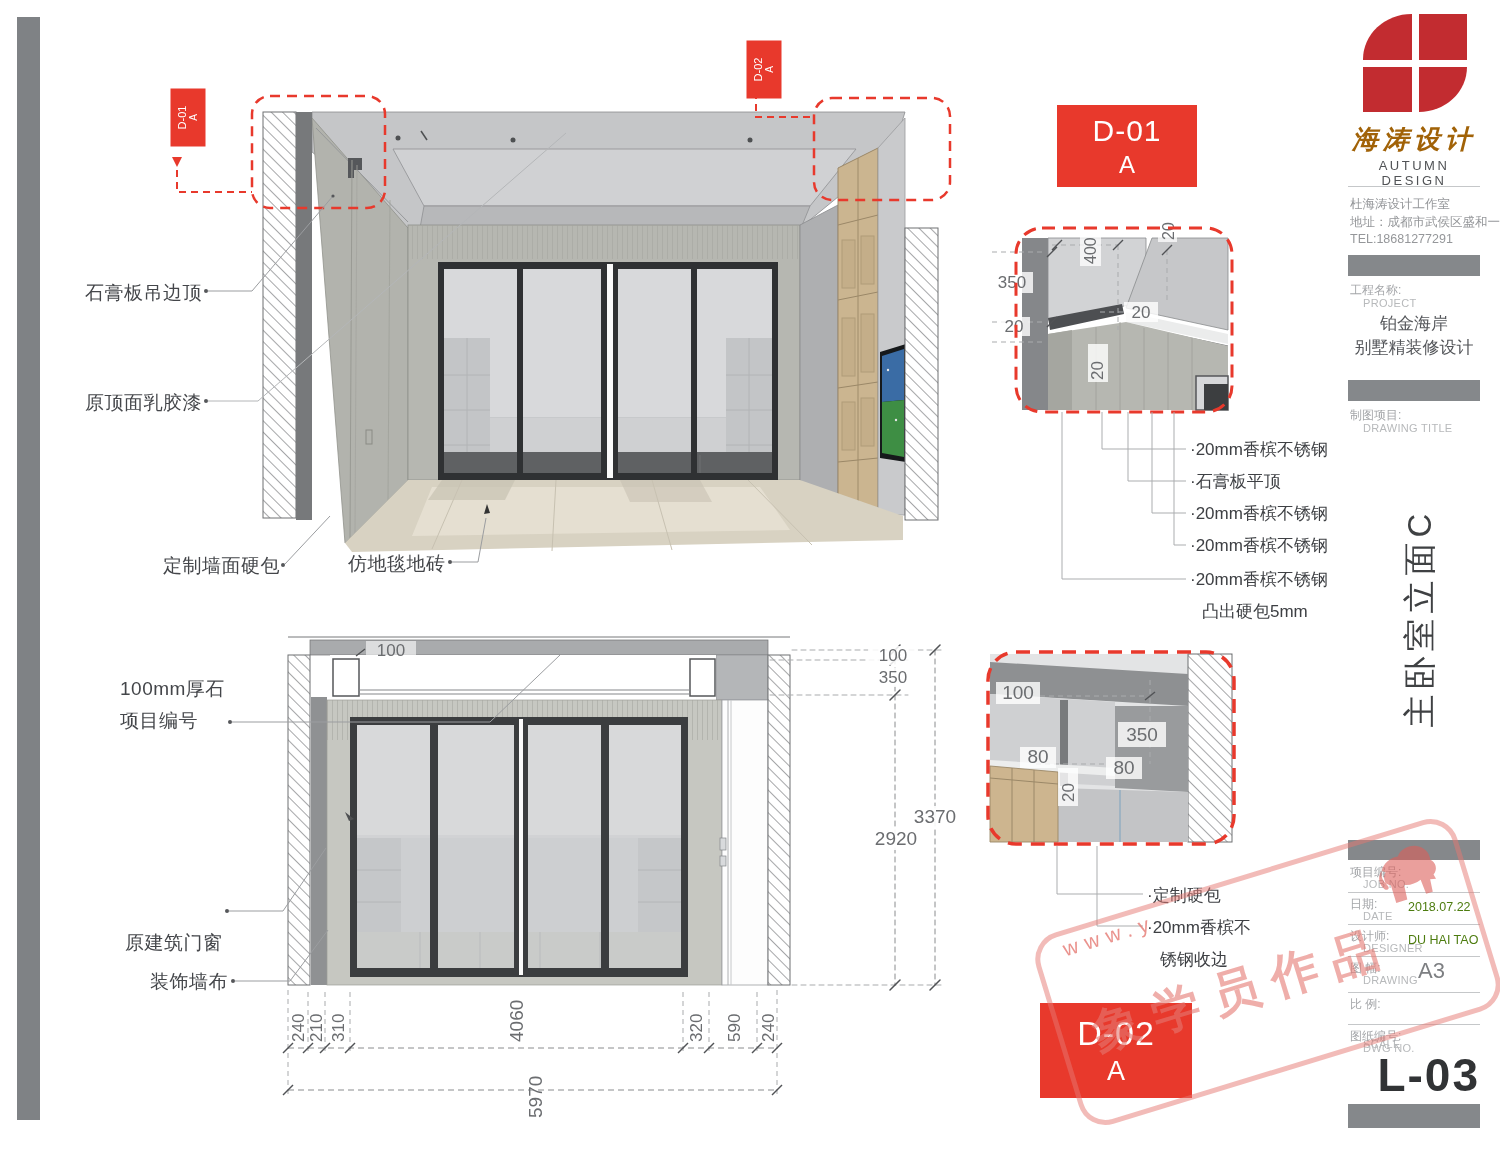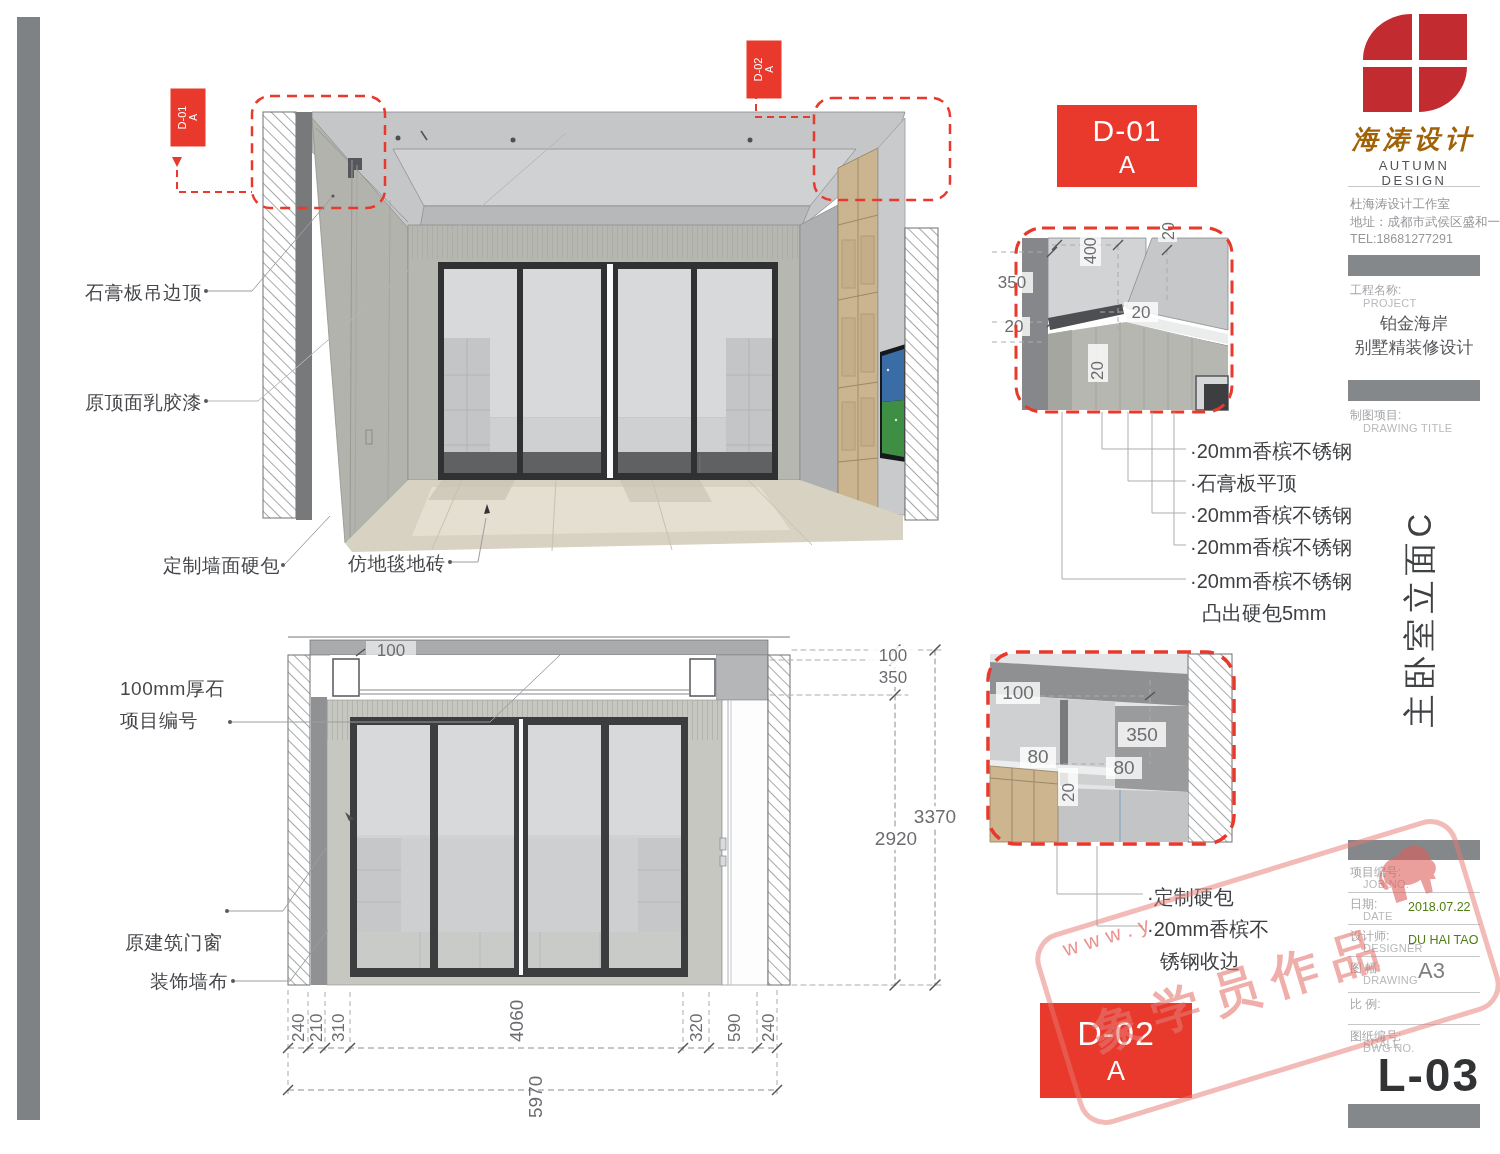--- a/index.html
+++ b/index.html
@@ -3,21 +3,21 @@
 <meta charset="utf-8">
 <style>
   html,body{margin:0;padding:0;background:#ffffff;}
   #sheet{position:relative;width:1500px;height:1154px;background:#ffffff;overflow:hidden;
          font-family:"Liberation Sans",sans-serif;}
   svg text{font-family:"Liberation Sans",sans-serif;}
   .dim{font-size:17px;fill:#6b6d70;}
   .dim-lg{font-size:19px;fill:#6b6d70;}
   .dim-sm{font-size:16px;fill:#6b6d70;}
   .lbl{position:absolute;font-size:19px;color:#44464a;white-space:nowrap;letter-spacing:.5px;}
-  .note{position:absolute;font-size:20px;color:#3e4044;white-space:nowrap;text-align:right;}
+  .note{position:absolute;font-size:17px;color:#3e4044;white-space:nowrap;text-align:right;}
   .tag{position:absolute;width:35px;height:58px;}
   .tag-inner{position:absolute;width:58px;height:35px;left:-11.5px;top:11.5px;transform:rotate(-90deg);
              background:#e8392c;color:#fff;display:flex;flex-direction:column;align-items:center;
              justify-content:center;line-height:1.05;}
   .tag-code{font-size:11px;}
   .tag-rev{font-size:10px;}
   .badge{position:absolute;background:#e8392c;color:#fff;display:flex;flex-direction:column;
          align-items:center;justify-content:center;}
   .badge-code{font-size:30px;letter-spacing:1px;}
   .badge-rev{font-size:24px;margin-top:3px;}

